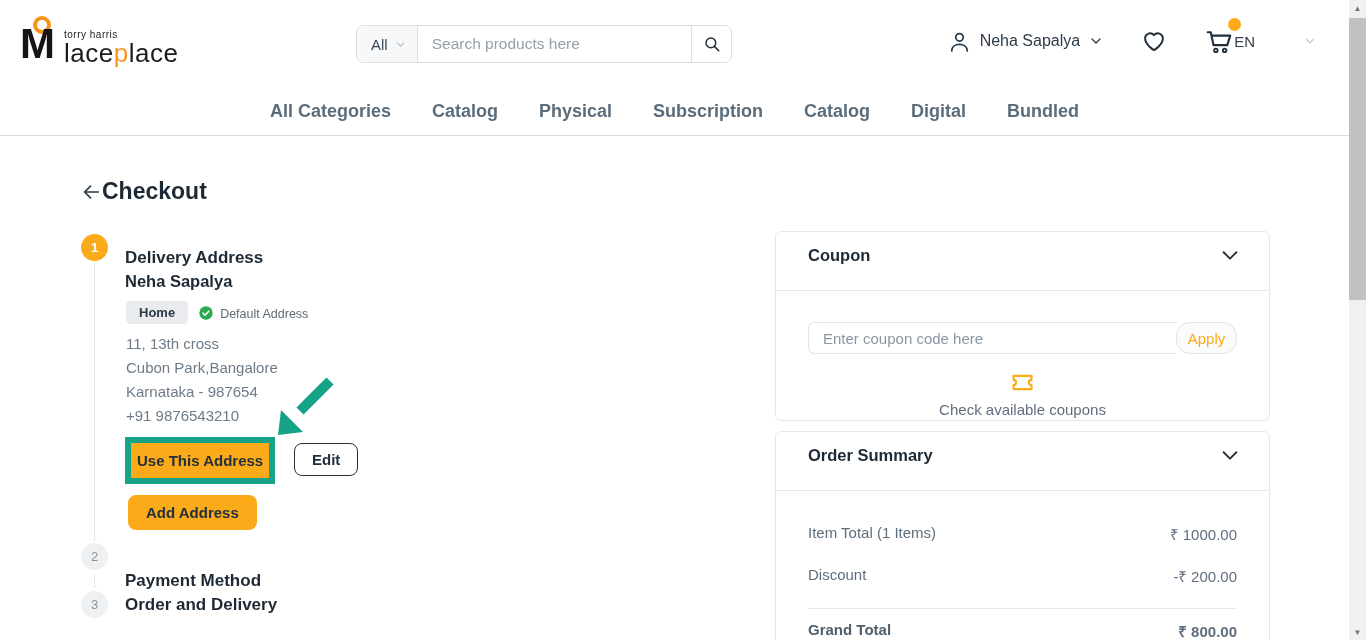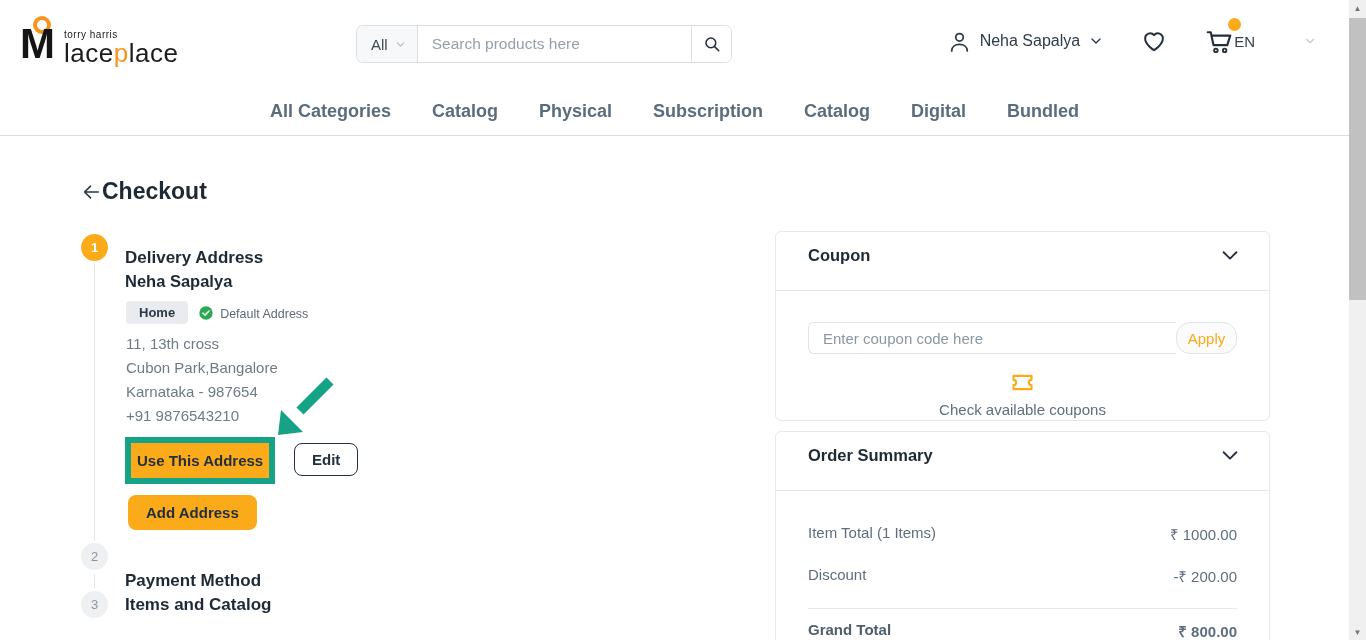--- a/index.html
+++ b/index.html
@@ -209,21 +209,21 @@
   <svg class="annot-arrow" width="80" height="72" viewBox="0 0 80 72">
     <line x1="68" y1="7" x2="38" y2="37" stroke="#16a286" stroke-width="10"></line>
     <polygon points="16,61 41,58 19,36" fill="#16a286"></polygon>
   </svg>
 
   <div class="step-circle idle" style="top:543px;">2</div>
   <div class="step-label" style="top:547px;margin-top:24px;">Payment Method</div>
   <div class="connector" style="top:574px; height:14px;"></div>
 
   <div class="step-circle idle" style="top:591px;">3</div>
-  <div class="step-label" style="top:595px;">Items and Catalog</div>
+  <div class="step-label" style="top:595px;">Order and Delivery</div>
 
   <div class="card coupon-card">
     <div class="card-head">
       <span class="card-title">Coupon</span>
       <svg width="22" height="22" viewBox="0 0 24 24">
           <path d="M5 9l7 7 7-7" fill="none" stroke="#22303d" stroke-width="2" stroke-linecap="round" stroke-linejoin="round"></path>
         </svg>
     </div>
     <div class="coupon-body">
       <div class="coupon-row">

